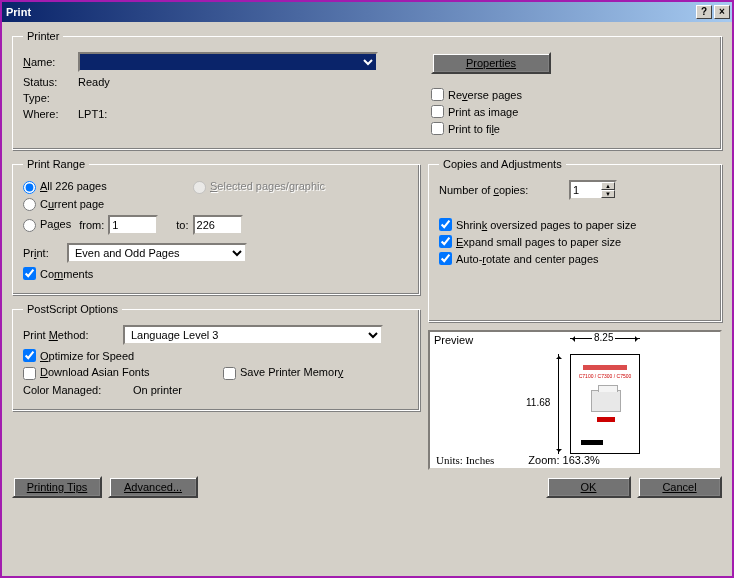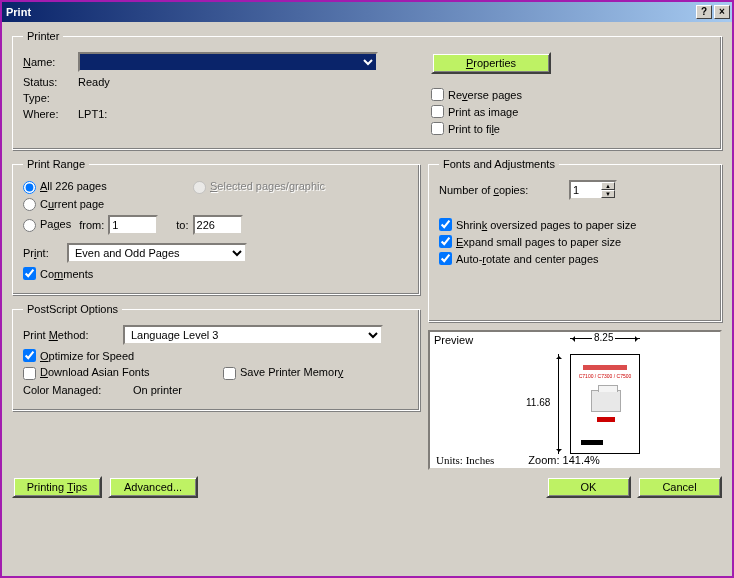--- a/index.html
+++ b/index.html
@@ -66,28 +66,29 @@
   select, input[type=text] {
     font: inherit;
     background: #fff;
     border: 2px inset #d4d0c8;
     padding: 1px 2px;
     height: 20px;
   }
   select.wide { width: 300px; background:#0a246a; color:#fff; }
   .btn3d {
     font: inherit;
-    background: #bef264;
+    background: #737373;
     border: 1px solid;
     border-color: #fff #404040 #404040 #fff;
     box-shadow: 1px 1px 0 #808080 inset, -1px -1px 0 #dfdfdf inset;
     padding: 2px 8px;
     height: 22px;
     min-width: 75px;
     text-align: center;
+    text-decoration: underline;
   }
   .btn3d.outer {
     border-width: 2px;
     border-color: #d4d0c8 #404040 #404040 #d4d0c8;
     box-shadow: 1px 1px 0 #fff inset, -1px -1px 0 #808080 inset;
   }
   input[type=checkbox], input[type=radio] {
     margin: 0 4px 0 0;
     vertical-align: middle;
   }
@@ -264,21 +265,21 @@
           <div class="row" style="">
             <span style="min-width:110px;">Color Managed:</span>
             <span>On printer</span>
           </div>
         </fieldset>
       </div>
 
       <div class="col-right">
 
         <fieldset style="height:164px;">
-          <legend>Fonts and Adjustments</legend>
+          <legend>Copies and Adjustments</legend>
           <div class="row">
             <span style="min-width:130px;">Number of <span class="und">c</span>opies:</span>
             <div class="spinner">
               <input type="text" value="1" style="">
               <div class="arrows">
                 <div>▲</div>
                 <div>▼</div>
               </div>
             </div>
           </div>
@@ -307,21 +308,21 @@
             <span class="dim-v">11.68</span>
             <div class="page-thumb">
               <div class="redbar"></div>
               <div class="redtxt">C7100 / C7300 / C7500</div>
               <div class="printer-ico"></div>
               <div class="redbtn"></div>
               <div class="blk"></div>
             </div>
             <div class="units-row">
               <span>Units: Inches</span>
-              <span>Zoom: 141.4%</span>
+              <span>Zoom: 163.3%</span>
             </div>
           </div>
         </div>
       </div>
     </div>
 
     <div class="bottom-row">
       <button class="btn3d outer" style="min-width:90px;">Printing <span class="und">T</span>ips</button>
       <button class="btn3d outer" style="min-width:90px;">Advanced...</button>
       <div class="spacer"></div>

